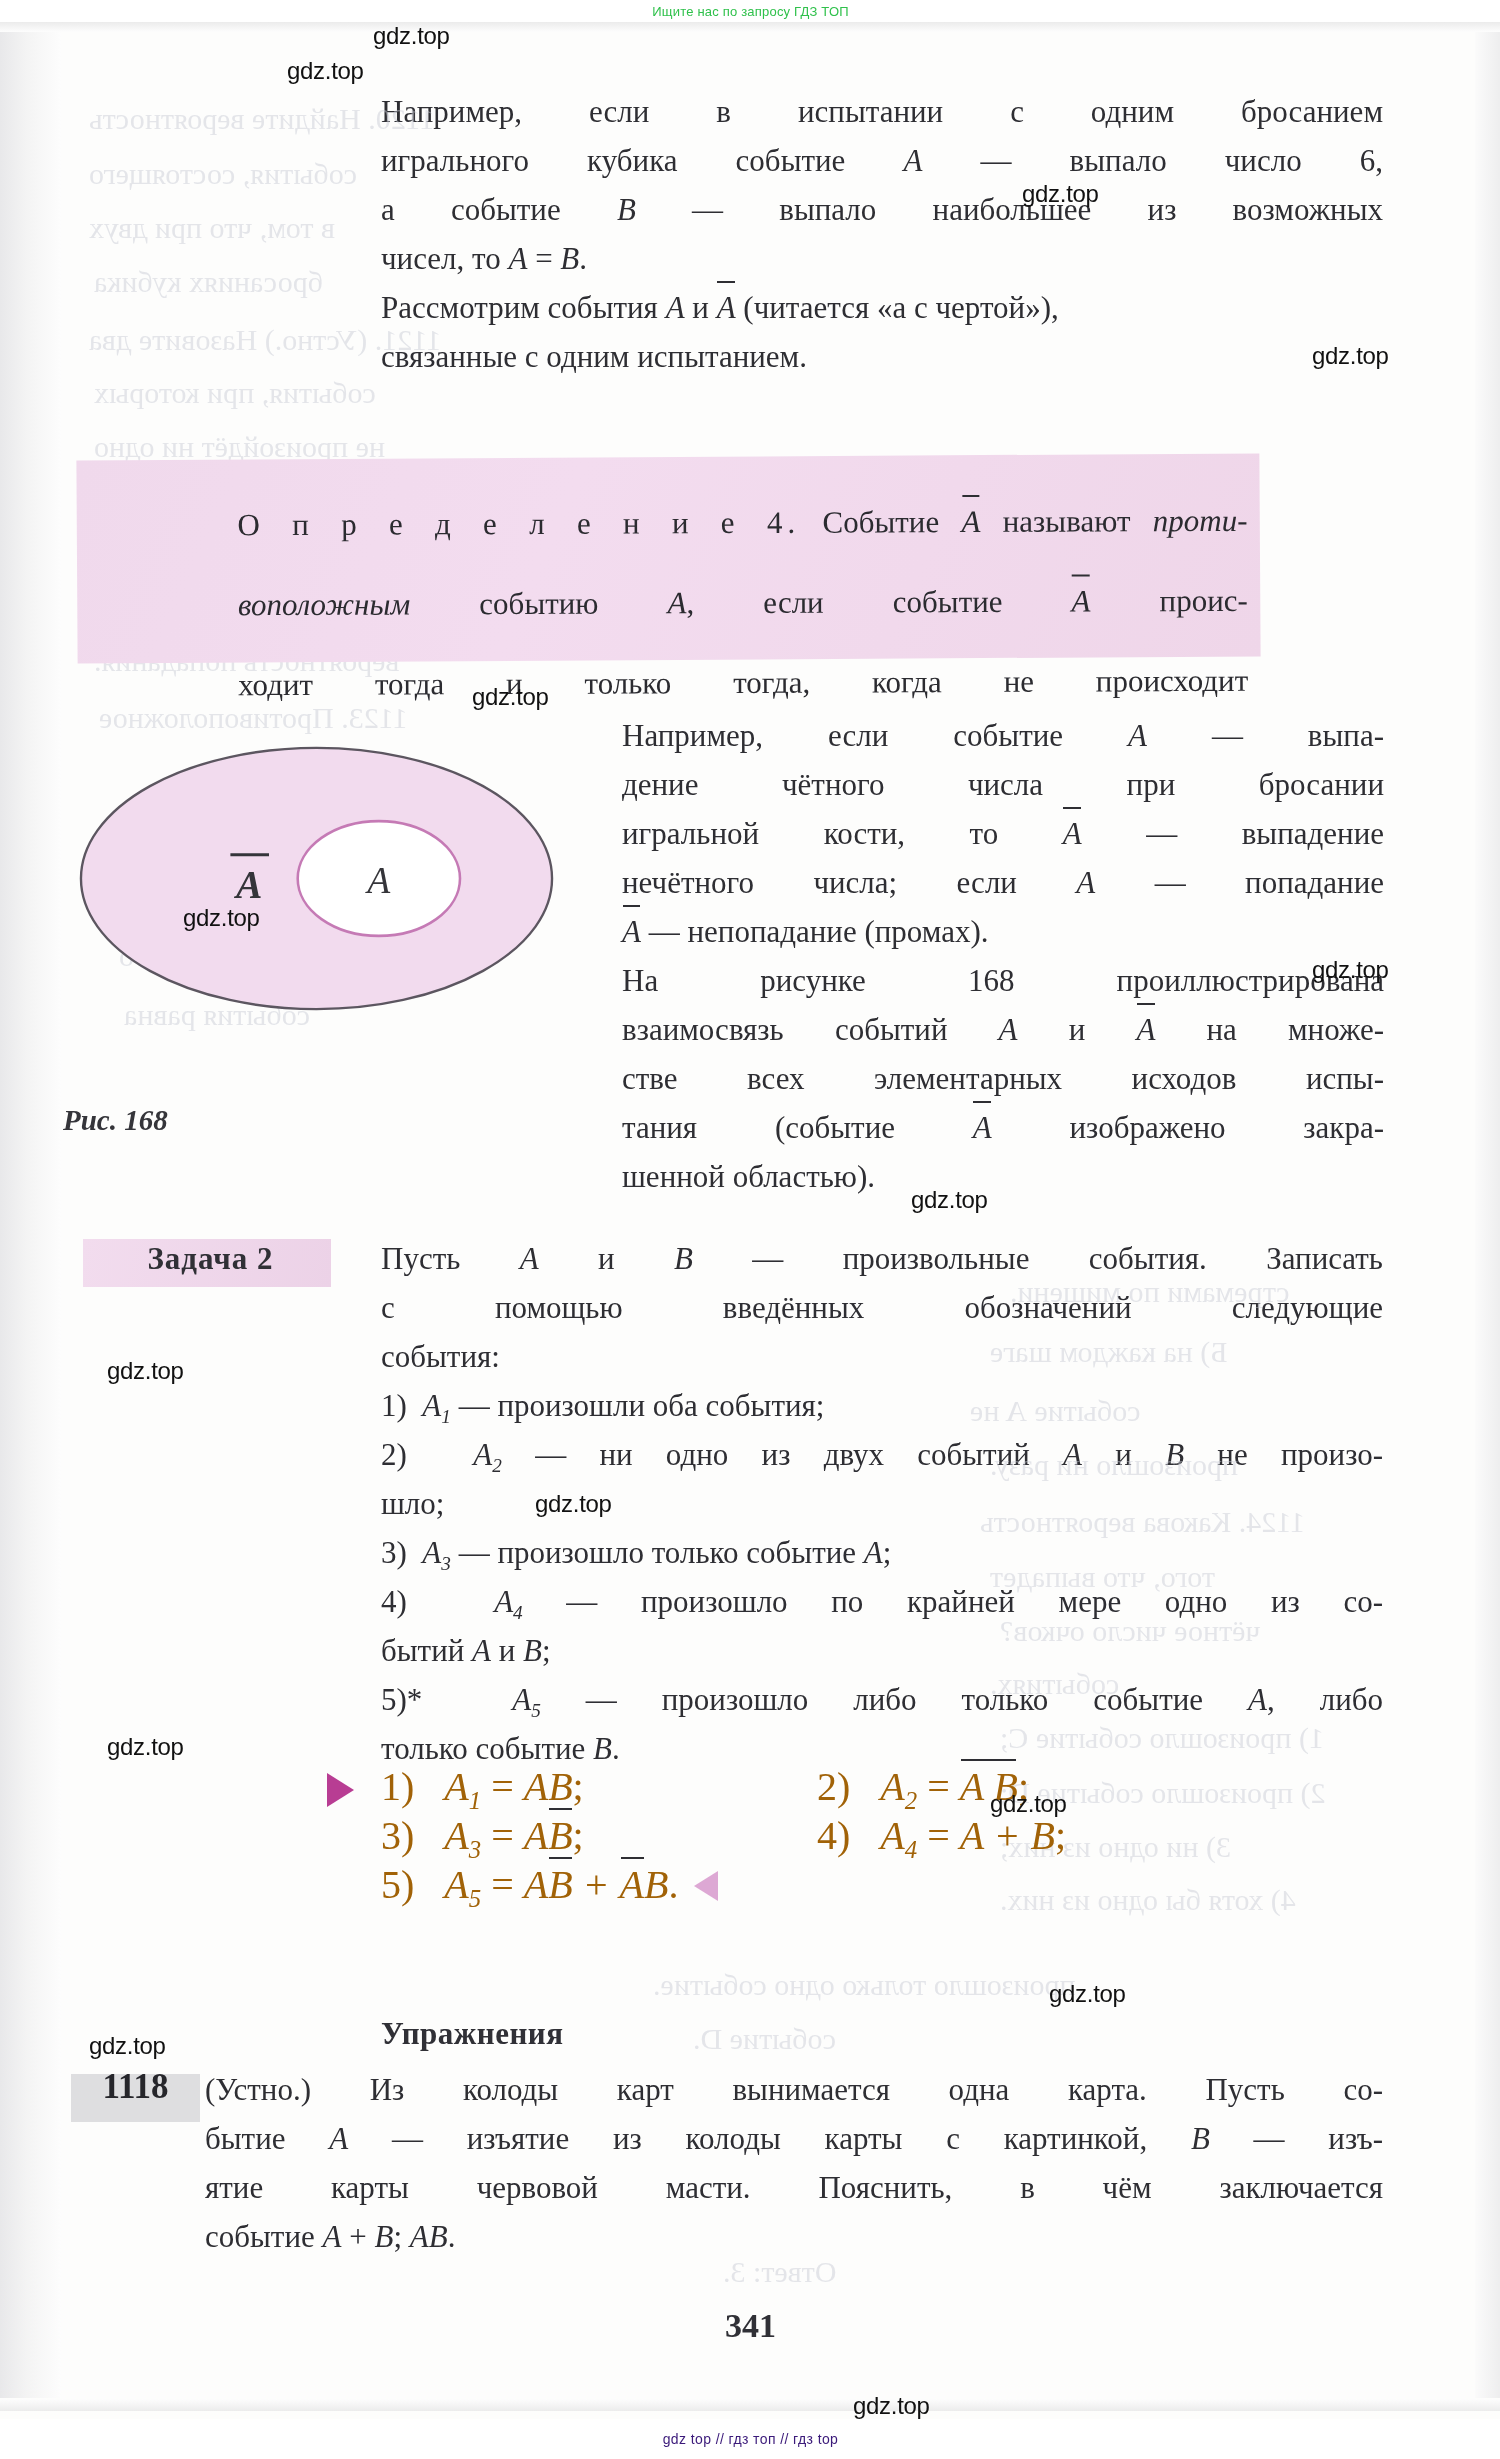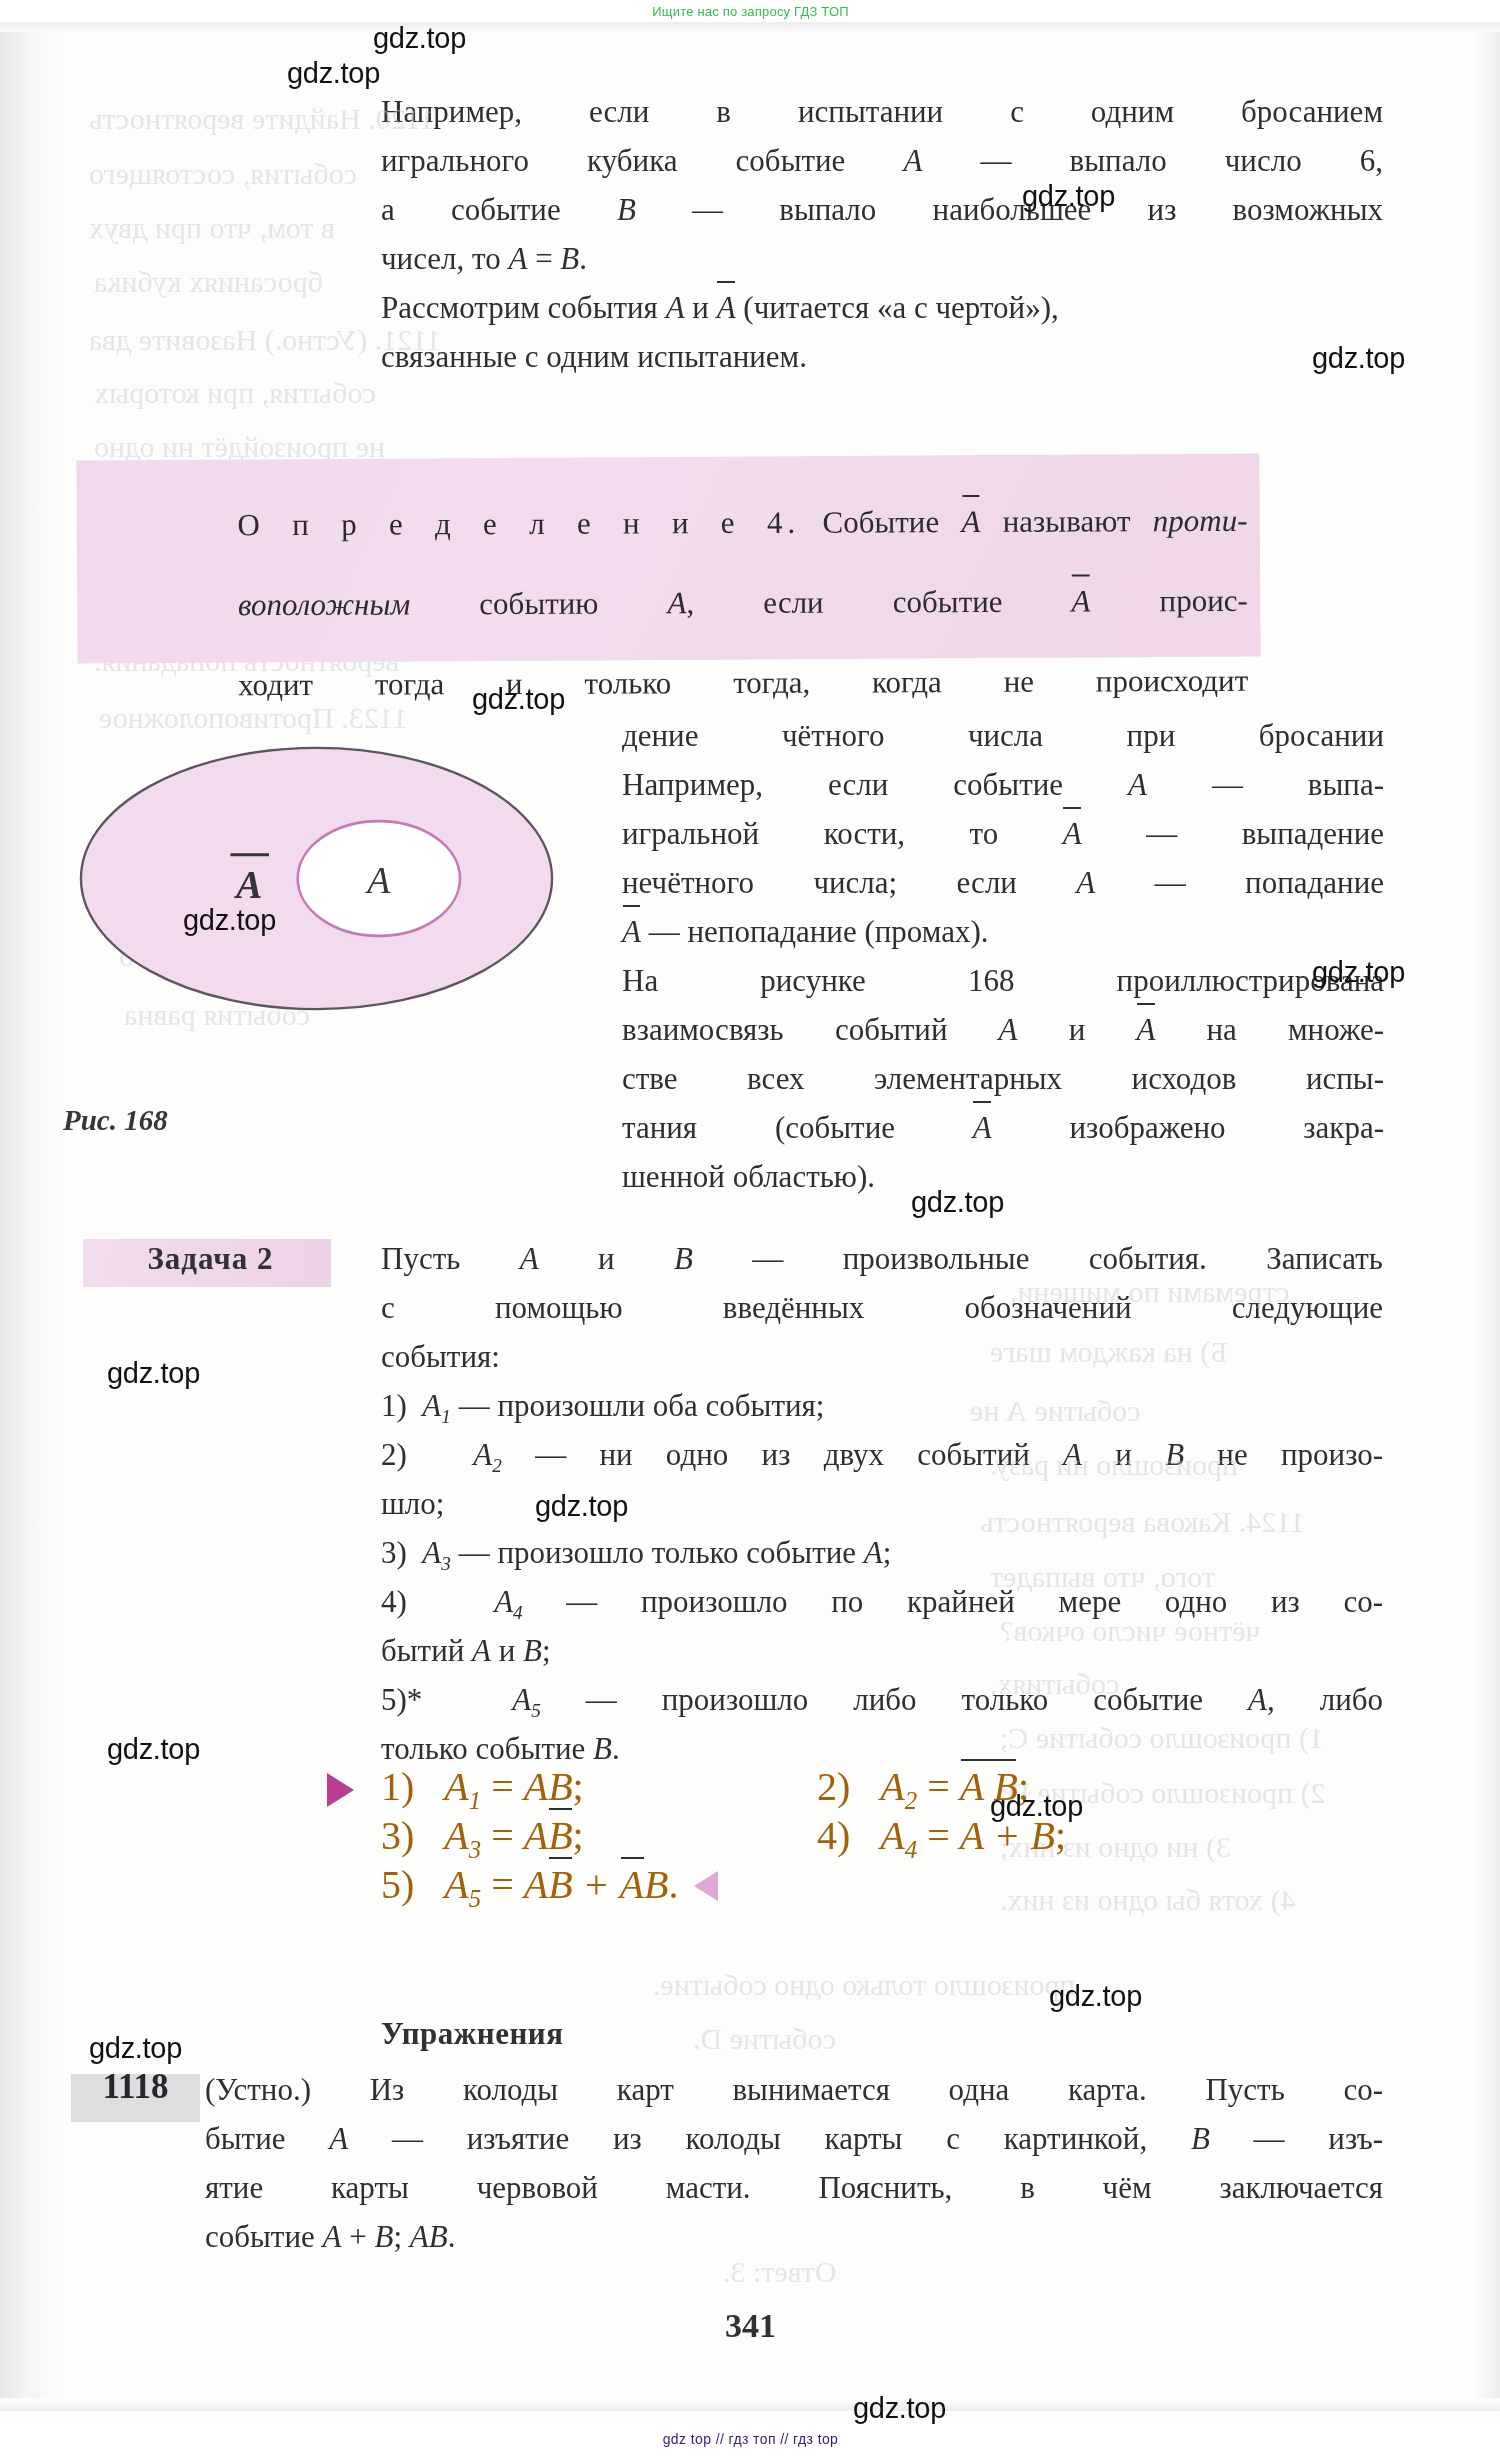--- a/index.html
+++ b/index.html
@@ -45,21 +45,21 @@
     font-size:14px;color:#3b1a7a;
     display:flex;align-items:center;justify-content:center;
     letter-spacing:0.4px;
   }
 
   
   .wm{
     position:absolute;
     font-family:"Liberation Sans", sans-serif;
     color:#111;
-    font-size:29px;
+    font-size:24px;
     white-space:nowrap;
     z-index:40;
     letter-spacing:-0.3px;
   }
 
   
   .col{
     position:absolute;
     left:381px; width:1002px;
     font-size:31px;
@@ -257,24 +257,24 @@
     <ellipse cx="250" cy="145" rx="238" ry="132" fill="#f2dbee" stroke="#5c5660" stroke-width="2.4"></ellipse>
     <ellipse cx="313" cy="145" rx="82" ry="58" fill="#ffffff" stroke="#c57ab5" stroke-width="2.6"></ellipse>
     <line x1="163" y1="121" x2="202" y2="121" stroke="#35353a" stroke-width="3"></line>
     <text x="182" y="165" font-family="Liberation Serif, serif" font-size="40" font-style="italic" font-weight="bold" fill="#35353a" text-anchor="middle">A</text>
     <text x="313" y="160" font-family="Liberation Serif, serif" font-size="38" font-style="italic" fill="#35353a" text-anchor="middle">A</text>
   </svg>
 </div>
 <div class="figcap">Рис. 168</div>
 
 <div style="position:absolute;left:622px;top:711px;width:762px;font-size:31px;line-height:49px;color:#2e2e33;z-index:6;">
+  <p class="just" style="margin:0;">
+    <span>Например, если событие </span><i>A</i><span> — выпа-</span>
+  </p>
   <p class="just" style="margin:0;">дение чётного числа при бросании</p>
-  <p class="just" style="margin:0;">
-    <span>Например, если событие </span><i>A</i><span> — выпа-</span>
-  </p>
   <p class="just" style="margin:0;">
     <span>игральной кости, то </span><span class="ovl">A</span><span> — выпадение</span>
   </p>
   <p class="just" style="margin:0;">
     <span>нечётного числа; если </span><i>A</i><span> — попадание</span>
   </p>
   <p class="nojust" style="margin:0;">
     <span class="ovl">A</span><span> — непопадание (промах).</span>
   </p>
   <p class="just" style="margin:0;">На рисунке 168 проиллюстрирована</p>

